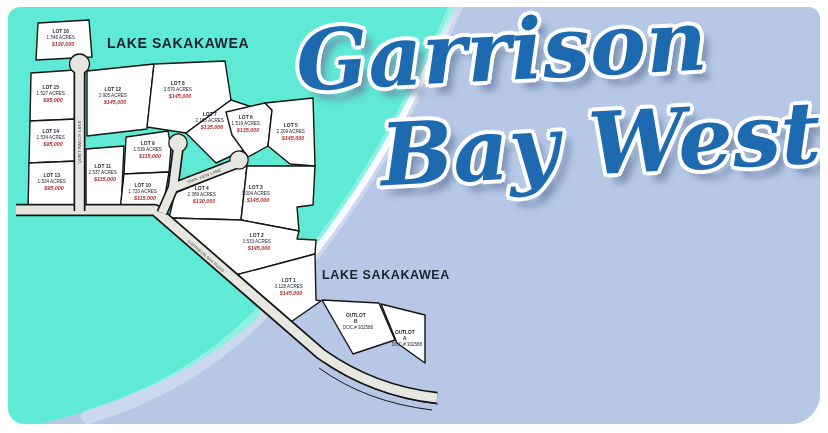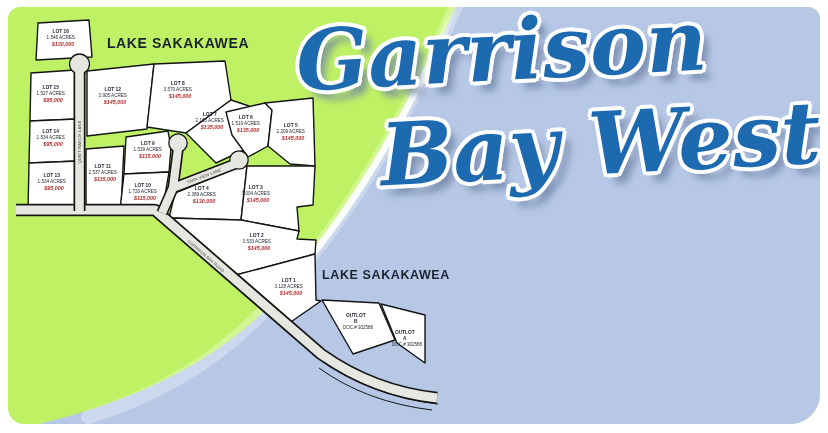--- a/index.html
+++ b/index.html
@@ -4,21 +4,21 @@
 <style>
   html,body{margin:0;padding:0}
   body{
     width:828px;height:433px;overflow:hidden;position:relative;
     background:#ffffff;
     font-family:"Liberation Sans", sans-serif;
   }
   .frame{position:absolute;inset:0;background:#fff}
   .canvas{
     position:absolute;left:8px;top:7px;right:8px;bottom:9px;
-    background:#bef264;
+    background:#5eead4;
     border-radius:12px 12px 30px 16px;
     overflow:hidden;
   }
   .map-svg{position:absolute;inset:0;width:100%;height:100%;z-index:1}
   .title{
     position:absolute;z-index:2;
     color:#1e6ab0;
     font-family:"DejaVu Serif", serif;
     font-style:italic;font-weight:bold;
     white-space:nowrap;

